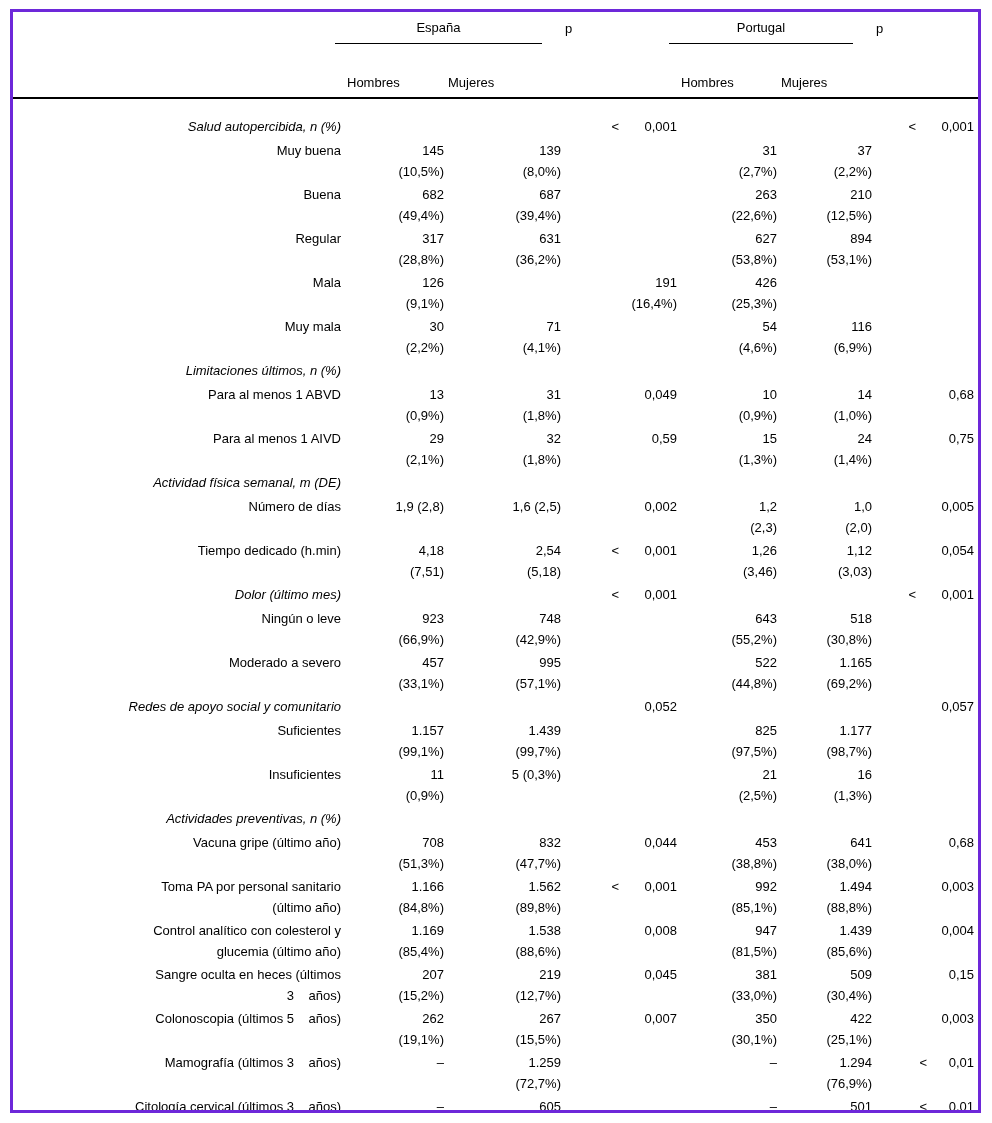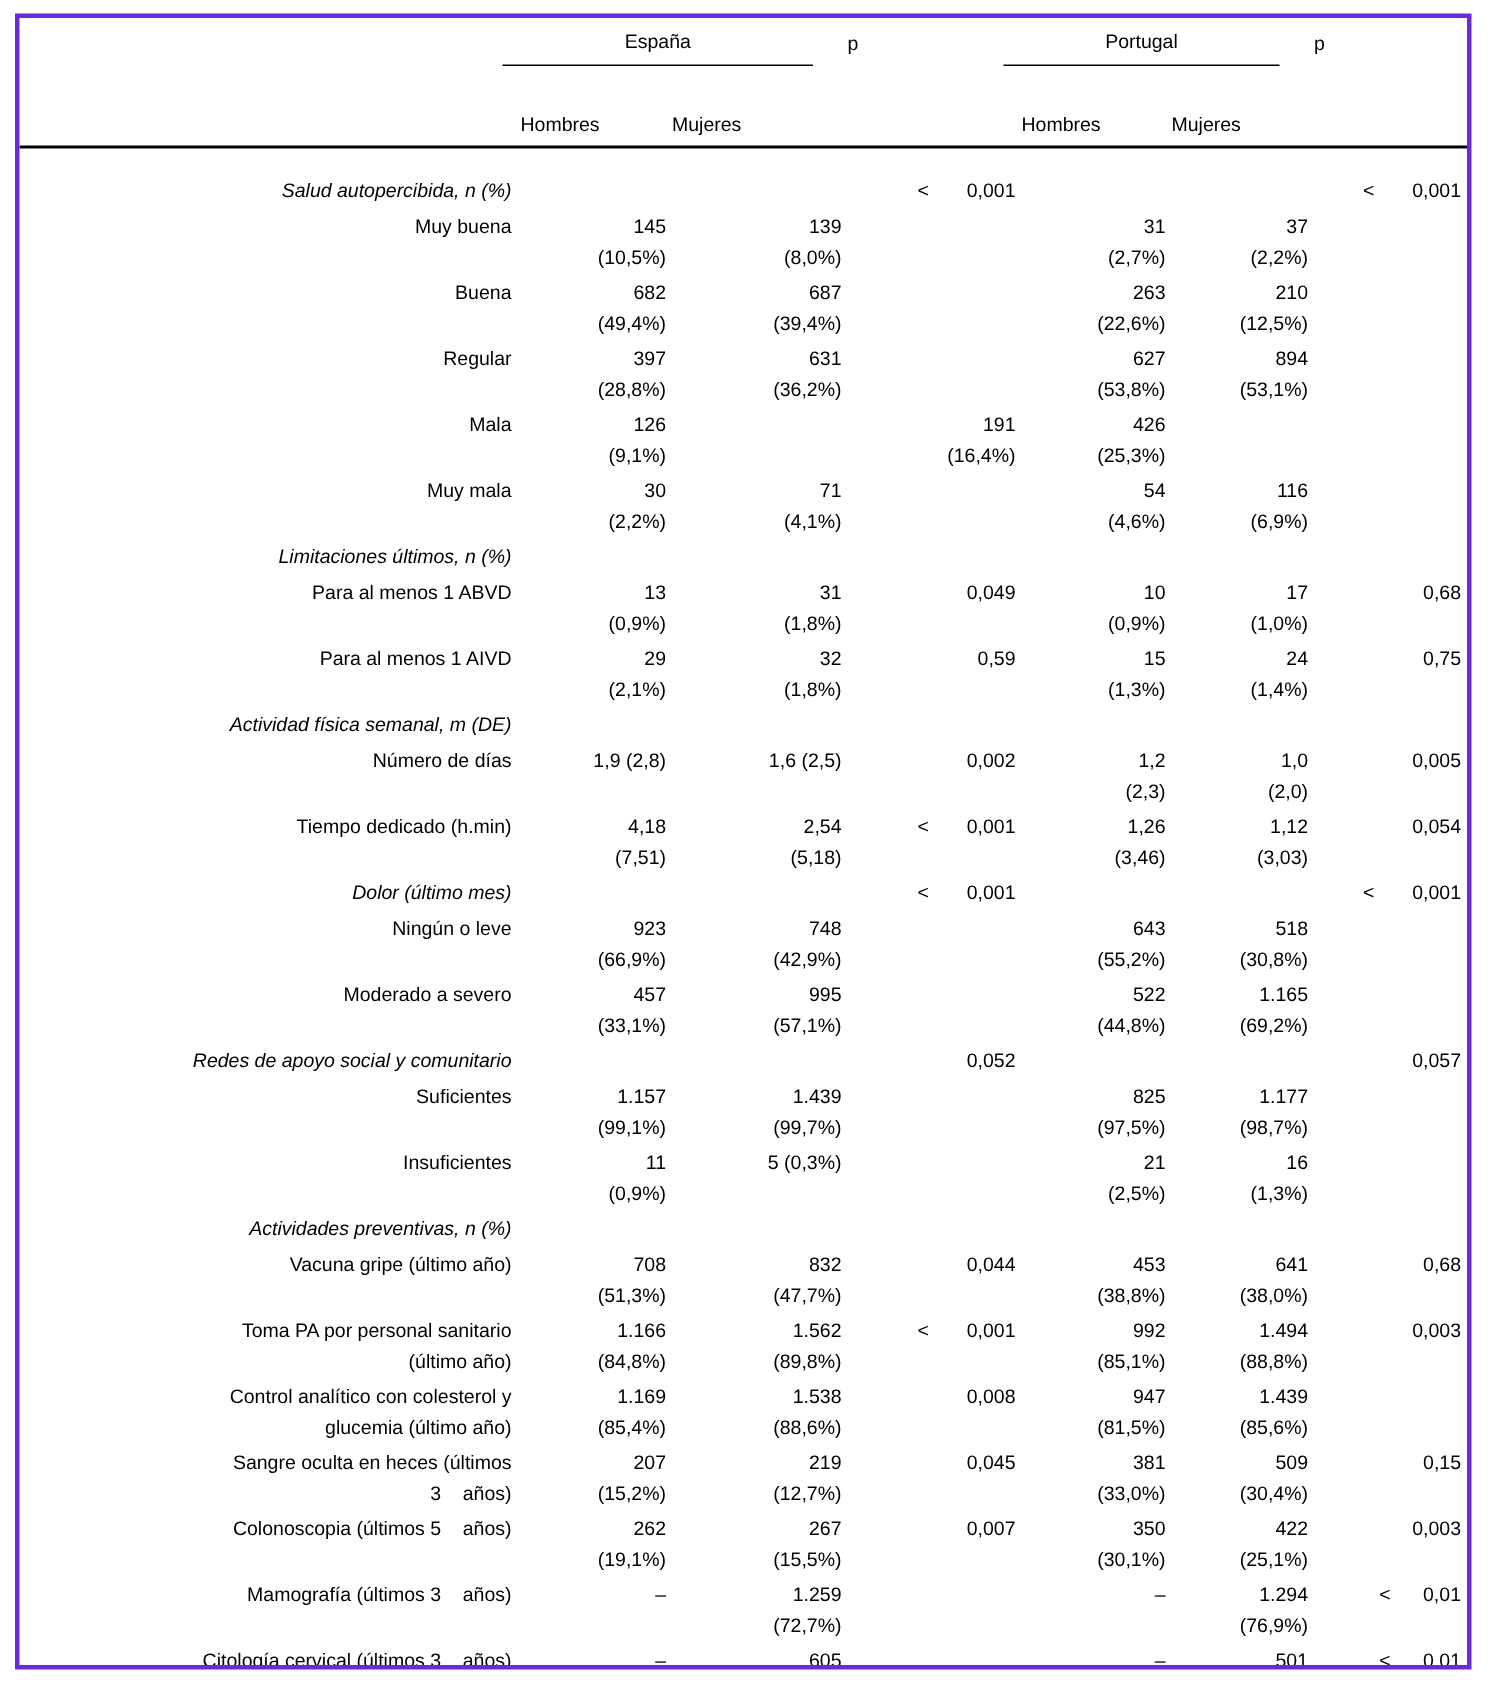--- a/index.html
+++ b/index.html
@@ -114,21 +114,21 @@
     <div class="cell val-cell p-cell"></div>
     <div class="cell val-cell">263
 (22,6%)</div>
     <div class="cell val-cell">210
 (12,5%)</div>
     <div class="cell val-cell p-cell"></div>
   </div>
 
   <div class="grid-row row item">
     <div class="cell label-cell">Regular</div>
-    <div class="cell val-cell">397
+    <div class="cell val-cell">317
 (28,8%)</div>
     <div class="cell val-cell">631
 (36,2%)</div>
     <div class="cell val-cell p-cell"></div>
     <div class="cell val-cell">627
 (53,8%)</div>
     <div class="cell val-cell">894
 (53,1%)</div>
     <div class="cell val-cell p-cell"></div>
   </div>
@@ -171,21 +171,21 @@
 
   <div class="grid-row row item">
     <div class="cell label-cell">Para al menos 1 ABVD</div>
     <div class="cell val-cell">13
 (0,9%)</div>
     <div class="cell val-cell">31
 (1,8%)</div>
     <div class="cell val-cell p-cell">0,049</div>
     <div class="cell val-cell">10
 (0,9%)</div>
-    <div class="cell val-cell">17
+    <div class="cell val-cell">14
 (1,0%)</div>
     <div class="cell val-cell p-cell">0,68</div>
   </div>
 
   <div class="grid-row row item">
     <div class="cell label-cell">Para al menos 1 AIVD</div>
     <div class="cell val-cell">29
 (2,1%)</div>
     <div class="cell val-cell">32
 (1,8%)</div>
@@ -352,20 +352,21 @@
 glucemia (último año)</div>
     <div class="cell val-cell">1.169
 (85,4%)</div>
     <div class="cell val-cell">1.538
 (88,6%)</div>
     <div class="cell val-cell p-cell">0,008</div>
     <div class="cell val-cell">947
 (81,5%)</div>
     <div class="cell val-cell">1.439
 (85,6%)</div>
+    <div class="cell val-cell p-cell">0,004</div>
   </div>
 
   <div class="grid-row row item">
     <div class="cell label-cell">Sangre oculta en heces (últimos
 3    años)</div>
     <div class="cell val-cell">207
 (15,2%)</div>
     <div class="cell val-cell">219
 (12,7%)</div>
     <div class="cell val-cell p-cell">0,045</div>

